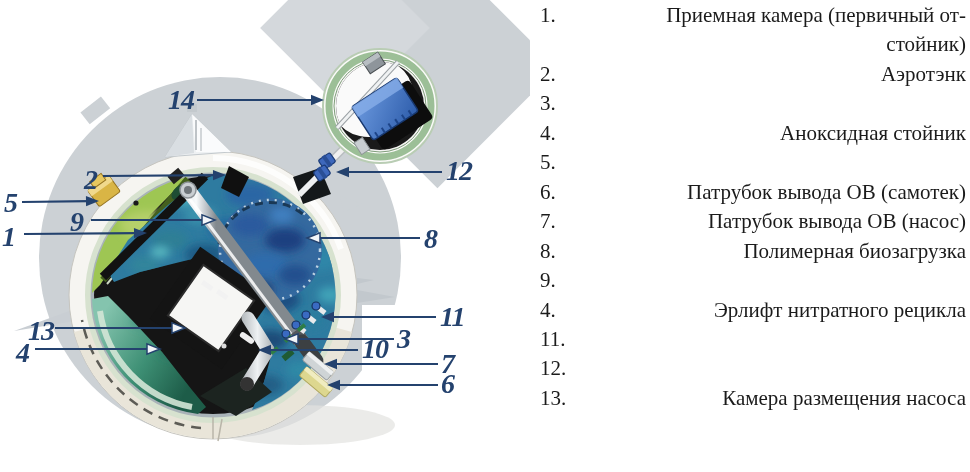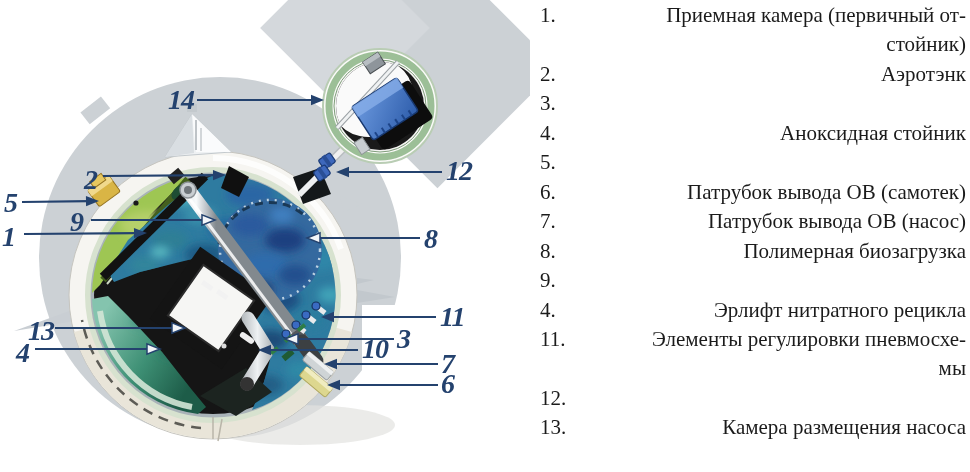--- a/index.html
+++ b/index.html
@@ -383,22 +383,20 @@
     </div>
       <div class="legend-row">
       <span class="legend-num">9.</span>
     </div>
       <div class="legend-row">
       <span class="legend-num">4.</span>
       <span class="legend-label">Эрлифт нитратного рецикла</span>
     </div>
       <div class="legend-row">
       <span class="legend-num">11.</span>
-      <span class="legend-label">Элементы регулировки пневмосхе-
-мы</span>
     </div>
       <div class="legend-row">
       <span class="legend-num">12.</span>
     </div>
       <div class="legend-row">
       <span class="legend-num">13.</span>
       <span class="legend-label">Камера размещения насоса</span>
     </div>
     </div>
 

